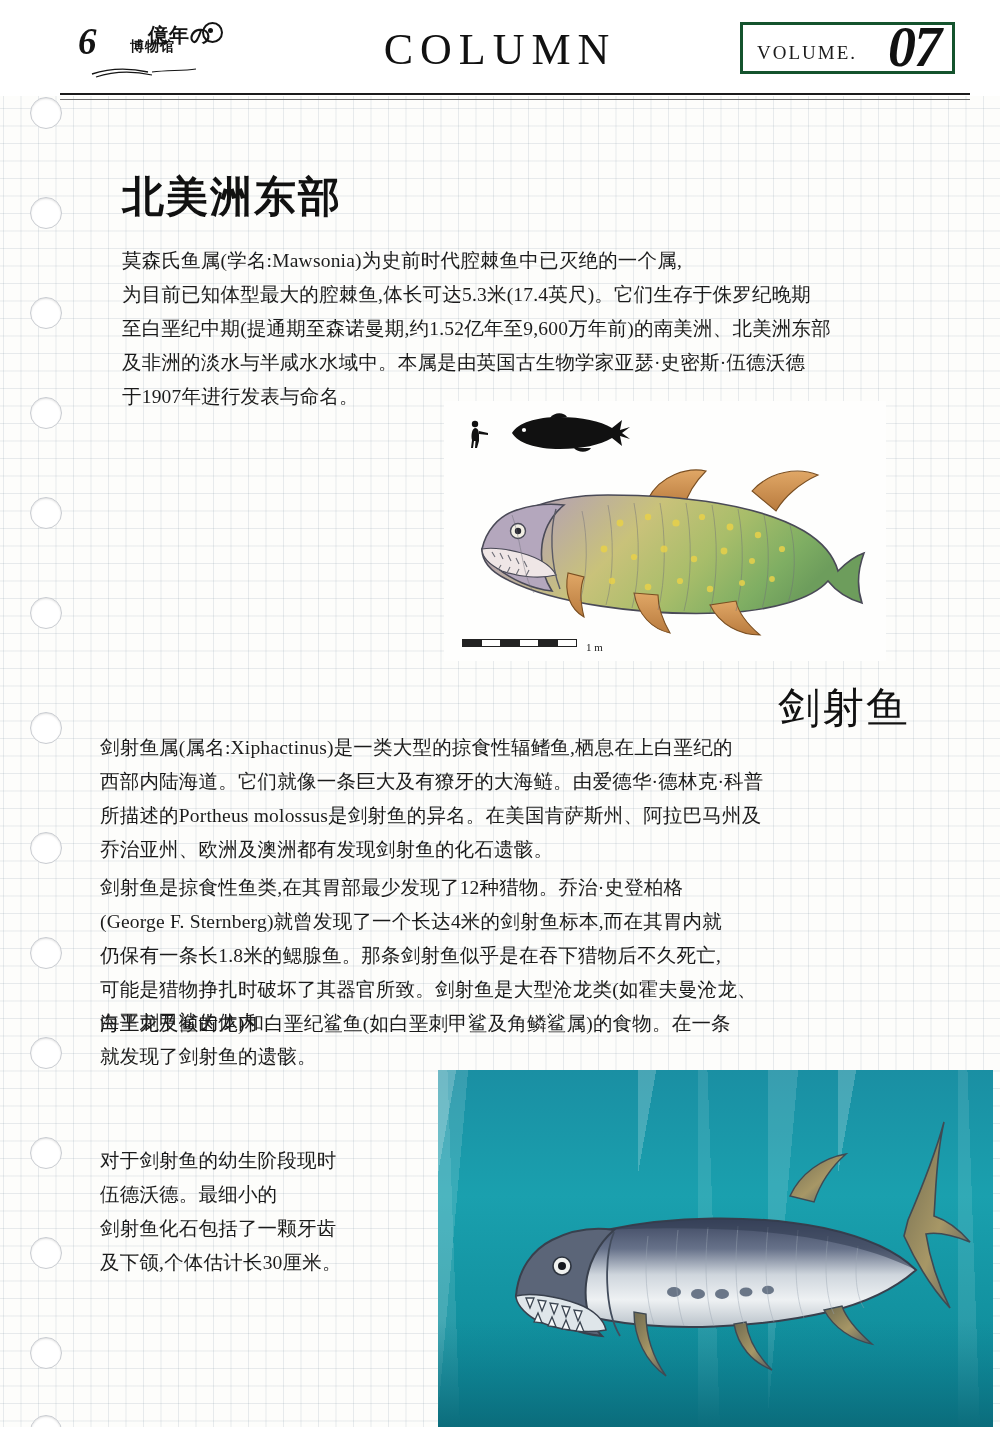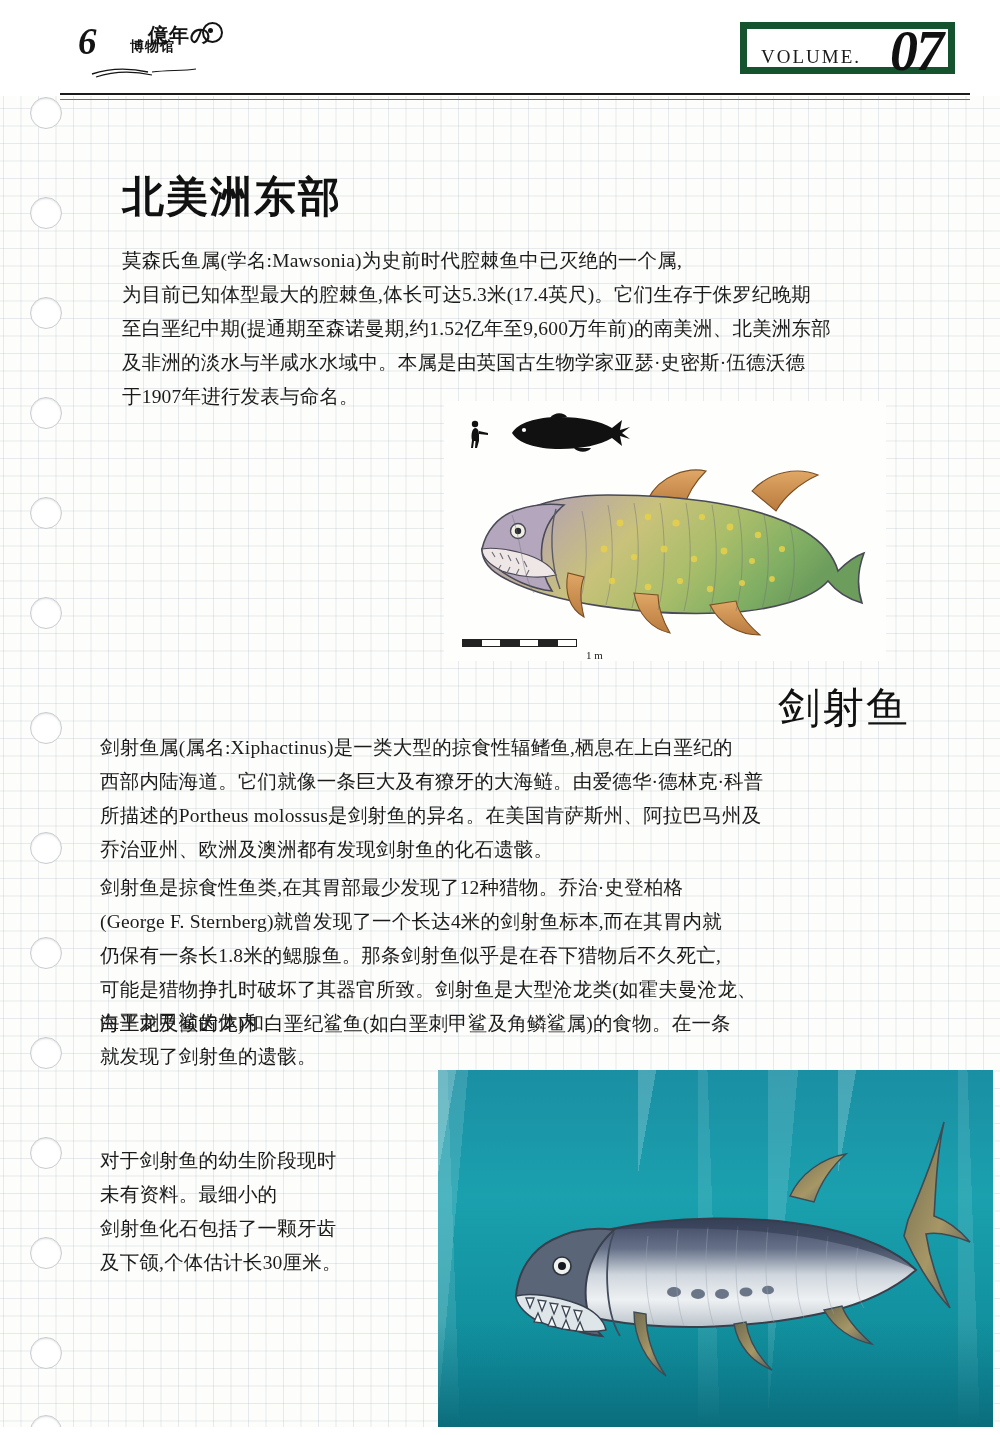--- a/index.html
+++ b/index.html
@@ -141,35 +141,35 @@
     color: #111;
     font-weight: 400;
   }
 
   .volume-box {
     position: absolute;
     right: 45px;
     top: 22px;
     width: 215px;
     height: 52px;
-    border: 7px solid #14532d;
+    border: 3px solid #14532d;
     box-sizing: border-box;
   }
   .volume-label {
     position: absolute;
     left: 14px;
     top: 17px;
     font-family: "Liberation Serif", serif;
     font-size: 19px;
     letter-spacing: 2px;
     color: #1b1b1b;
   }
   .volume-number {
     position: absolute;
-    right: 6px;
+    right: 12px;
     top: -10px;
     font-family: "Liberation Serif", serif;
     font-style: italic;
     font-size: 56px;
     font-weight: bold;
     color: #111;
     letter-spacing: -2px;
   }
 
   
@@ -267,21 +267,21 @@
     flex: 1;
     border: 1px solid #222;
     border-right: none;
     box-sizing: border-box;
   }
   .fig-mawsonia .scalebar i:nth-child(odd) { background: #222; }
   .fig-mawsonia .scalebar i:last-child { border-right: 1px solid #222; }
   .fig-mawsonia .scalelabel {
     position: absolute;
     left: 142px;
-    bottom: 0;
+    bottom: 8px;
     font-family: "Liberation Serif", serif;
     font-size: 11px;
     color: #222;
   }
   .fig-mawsonia .art {
     position: absolute;
     left: 8px;
     top: 52px;
     width: 428px;
     height: 185px;
@@ -334,20 +334,21 @@
     <span class="o-deco"></span>
     <span class="swash">
       <svg width="110" height="12" viewBox="0 0 110 12">
         <path d="M2,8 C20,2 40,2 58,6" stroke="#141414" stroke-width="1.4" fill="none"></path>
         <path d="M6,11 C24,5 44,5 62,9" stroke="#141414" stroke-width="1.2" fill="none"></path>
         <path d="M62,6 C78,4 92,5 106,3" stroke="#141414" stroke-width="1.2" fill="none"></path>
       </svg>
     </span>
   </div>
 
+  <div class="column-title">COLUMN</div>
 
   <div class="volume-box">
     <span class="volume-label">VOLUME.</span>
     <span class="volume-number">07</span>
   </div>
 </header>
 
 <div class="header-rule"></div>
 <div class="header-rule thin"></div>
 
@@ -496,21 +497,21 @@
 所描述的Portheus molossus是剑射鱼的异名。在美国肯萨斯州、阿拉巴马州及
 乔治亚州、欧洲及澳洲都有发现剑射鱼的化石遗骸。</p>
   <p class="para para-xipha-2">剑射鱼是掠食性鱼类,在其胃部最少发现了12种猎物。乔治·史登柏格
 (George F. Sternberg)就曾发现了一个长达4米的剑射鱼标本,而在其胃内就
 仍保有一条长1.8米的鳃腺鱼。那条剑射鱼似乎是在吞下猎物后不久死亡,
 可能是猎物挣扎时破坏了其器官所致。剑射鱼是大型沧龙类(如霍夫曼沧龙、
 海王龙及倾齿龙)和白垩纪鲨鱼(如白垩刺甲鲨及角鳞鲨属)的食物。在一条</p>
   <p class="para para-xipha-3">白垩刺甲鲨的体内
 就发现了剑射鱼的遗骸。</p>
   <p class="para para-xipha-4">对于剑射鱼的幼生阶段现时
-未有资料。最细小的
+伍德沃德。最细小的
 剑射鱼化石包括了一颗牙齿
 及下颌,个体估计长30厘米。</p>
 
   <figure class="fig-xiphactinus">
     <div class="rays"></div>
     <div class="art">
       <svg width="555" height="360" viewBox="0 0 555 360" preserveAspectRatio="none">
         <defs>
           <linearGradient id="xBody" x1="0" y1="0" x2="0" y2="1">
             <stop offset="0%" stop-color="#3d4760"></stop>

